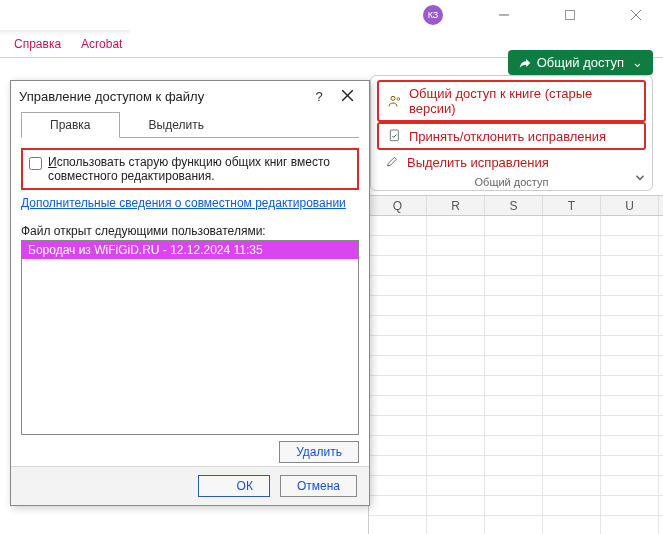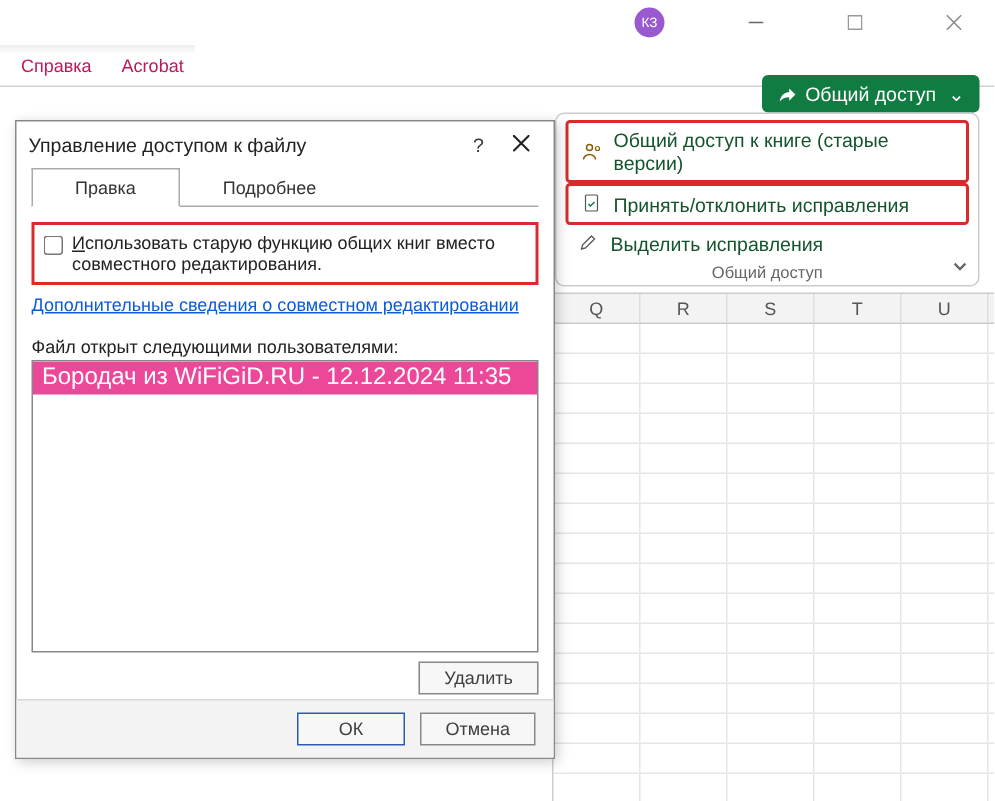--- a/index.html
+++ b/index.html
@@ -9,21 +9,21 @@
 .titlebar .avatar { width: 20px; height: 20px; border-radius: 50%; background: #9b59d0; color: #fff; font-size: 9px; display: flex; align-items: center; justify-content: center; margin-right: 18px; }
 .titlebar .winbtn { width: 46px; height: 30px; display: flex; align-items: center; justify-content: center; color: #666; font-size: 12px; }
 .titlebar .winbtn svg { width: 10px; height: 10px; }
 
 .ribbon-bar { height: 28px; border-bottom: 1px solid #d0d0d0; display: flex; align-items: center; padding: 0 4px; position: relative; }
 .ribbon-tab { padding: 6px 10px; color: #be185d; }
 .share-pill { position: absolute; right: 10px; top: 50px; background: #107c41; color: #fff; padding: 5px 10px; border-radius: 4px; display: flex; align-items: center; gap: 5px; font-size: 13px; }
 .share-pill .chev { margin-left: 3px; }
 
 .ribbon-content { position: absolute; left: 370px; top: 75px; right: 10px; border: 1px solid #ccc; border-radius: 6px; padding: 4px 6px 2px; background: #fff; }
-.ribbon-item { display: flex; align-items: center; gap: 6px; padding: 4px 8px; font-size: 13px; color: #14532d; border-radius: 3px; }
+.ribbon-item { display: flex; align-items: center; gap: 6px; padding: 4px 8px; font-size: 13px; color: #b91c1c; border-radius: 3px; }
 .ribbon-item svg { width: 16px; height: 16px; flex-shrink: 0; }
 .hl { border: 2px solid #d92b2b; }
 .ribbon-group-label { text-align: center; font-size: 11px; color: #666; padding: 2px 0 0; }
 .ribbon-expand { position: absolute; right: 6px; bottom: 4px; color: #666; }
 
 .sheet { position: absolute; left: 368px; top: 195px; right: 0; bottom: 0; border-top: 1px solid #ccc; border-left: 1px solid #ccc; }
 .sheet-headers { display: flex; height: 20px; background: #f3f3f3; border-bottom: 1px solid #ccc; }
 .col-h { width: 58px; text-align: center; font-size: 12px; color: #555; border-right: 1px solid #ddd; line-height: 20px; }
 .row { display: flex; height: 20px; border-bottom: 1px solid #e5e5e5; }
 .cell { width: 58px; border-right: 1px solid #e5e5e5; }
@@ -42,24 +42,24 @@
 
 .opt-row { margin-top: 10px; border: 2px solid #d92b2b; padding: 5px 6px; display: flex; align-items: flex-start; gap: 6px; }
 .opt-row input { margin-top: 2px; }
 .opt-row label { font-size: 12px; color: #222; text-decoration: underline; text-decoration-color: transparent; }
 .opt-row .u { text-decoration: underline; }
 
 .link { color: #0b5cd7; text-decoration: underline; font-size: 12px; display: block; margin-top: 6px; }
 
 .users-label { margin-top: 14px; font-size: 12px; color: #222; }
 .users-list { margin-top: 2px; border: 1px solid #888; height: 195px; background: #fff; overflow: auto; }
-.user-item { background: #ec4899; color: #fff; padding: 2px 6px; font-size: 16px; }
+.user-item { background: #d946ef; color: #fff; padding: 2px 6px; font-size: 12px; }
 
 .del-row { display: flex; justify-content: flex-end; margin-top: 6px; }
-.btn { border: 1px solid #888; background: #f7f7f7; padding: 3px 16px; font-size: 12px; color: #404040; min-width: 72px; text-align: center; }
+.btn { border: 1px solid #888; background: #f7f7f7; padding: 3px 16px; font-size: 12px; color: #1d4ed8; min-width: 72px; text-align: right; }
 .btn.primary { border: 1.5px solid #2a5db0; }
 
 .dlg-footer { position: absolute; left: 0; right: 0; bottom: 0; padding: 8px 12px; display: flex; justify-content: flex-end; gap: 10px; background: #f3f3f3; border-top: 1px solid #d8d8d8; }
 
 .border-shade { position: absolute; left: 0; top: 30px; width: 130px; height: 6px; background: linear-gradient(#eee,#fff); }
 </style>
 </head>
 <body>
 
 <div class="titlebar">
@@ -255,21 +255,21 @@
     <span class="spacer"></span>
     <span class="qbtn">?</span>
     <span class="xbtn"><svg viewBox="0 0 10 10">
           <line x1="0" y1="0" x2="10" y2="10" stroke="#222" stroke-width="1.3"></line>
           <line x1="10" y1="0" x2="0" y2="10" stroke="#222" stroke-width="1.3"></line>
         </svg></span>
   </div>
   <div class="dlg-body">
     <div class="tabs">
       <div class="tab active">Правка</div>
-      <div class="tab">Подробнее</div>
+      <div class="tab">Выделить</div>
     </div>
     <div class="opt-row">
       <input type="checkbox" style="">
       <label><span class="u">И</span><span>спользовать старую функцию общих книг вместо совместного редактирования.</span></label>
     </div>
     <a href="#" class="link">Дополнительные сведения о совместном редактировании</a>
     <div class="users-label">Файл открыт следующими пользователями:</div>
     <div class="users-list">
       <div class="user-item">Бородач из WiFiGiD.RU - 12.12.2024 11:35</div>
     </div>

